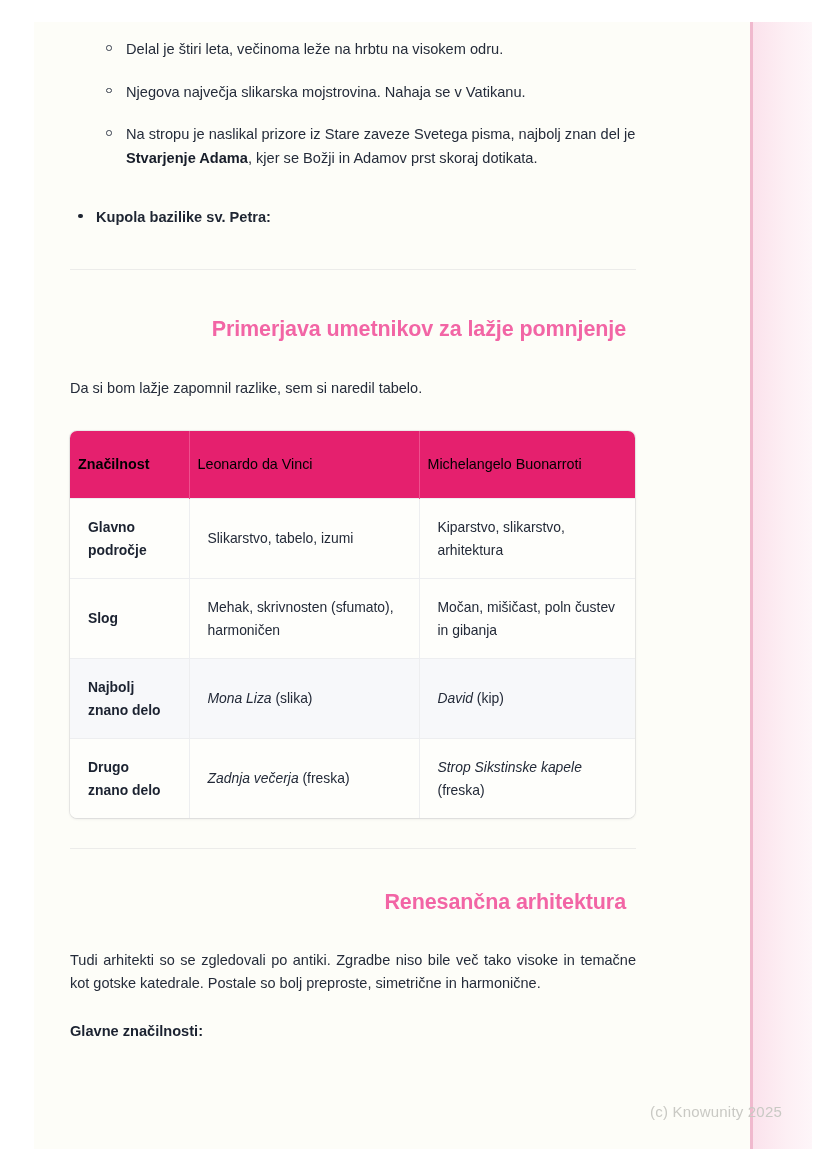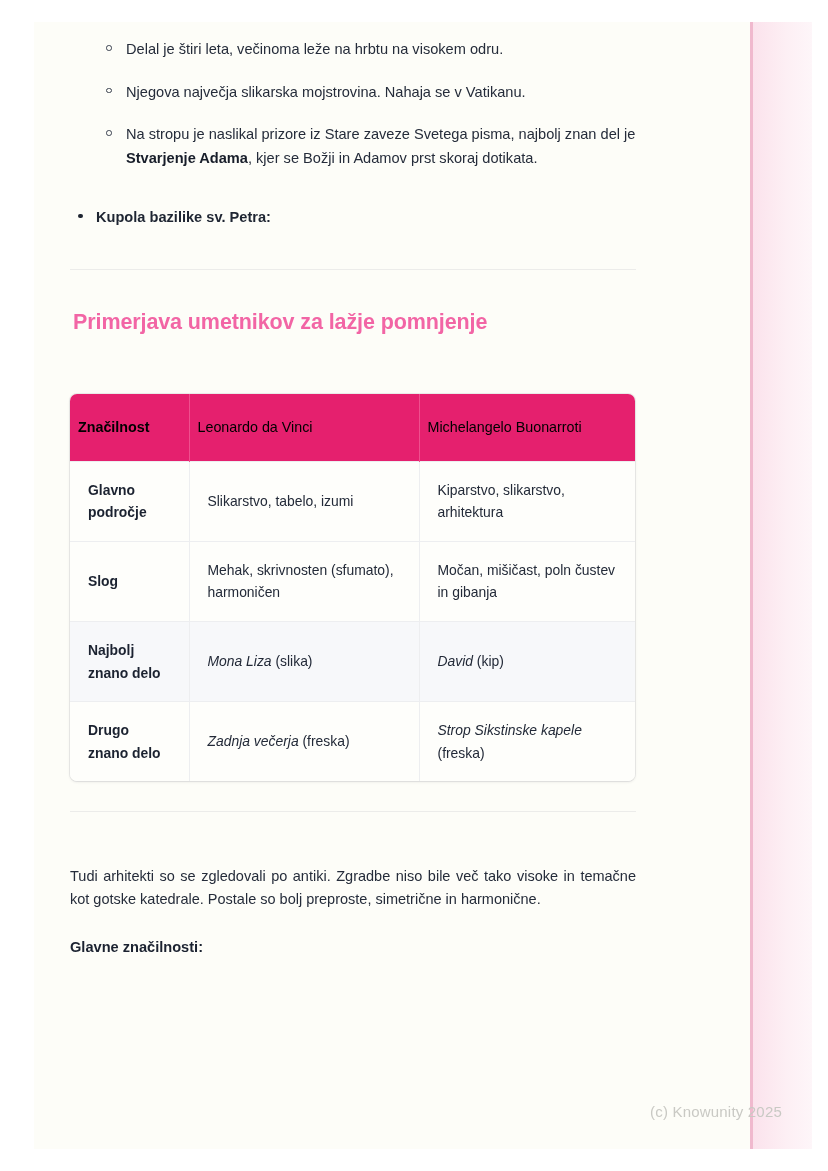--- a/index.html
+++ b/index.html
@@ -120,22 +120,23 @@
     background: #ececea;
     margin: 0;
   }
 
   
   h2.section-title {
     font-size: 21.5px;
     line-height: 1.25;
     font-weight: 700;
     color: #f265a5;
-    margin: 3px;
+    margin: 10px;
     letter-spacing: -0.1px;
+    text-align: right;
   }
 
   p.body-text {
     font-size: 14.5px;
     line-height: 1.6;
     color: #252c3a;
     margin: 0;
   }
   p.justified {
     text-align: justify;
@@ -251,20 +252,21 @@
 
     <div style="height:20px"></div>
 
     <div style="height:13px"></div>
     <div class="divider"></div>
 
     <div style="height:36px"></div>
     <h2 class="section-title">Primerjava umetnikov za lažje pomnjenje</h2>
 
     <div style="height:24px"></div>
+    <p class="body-text">Da si bom lažje zapomnil razlike, sem si naredil tabelo.</p>
 
     <div style="height:31px"></div>
     <div class="table-wrap">
       <table class="cmp">
         <colgroup>
             <col class="c1">
             <col class="c2">
             <col class="c3">
           </colgroup>
         <thead>
@@ -296,20 +298,21 @@
             <td><em>Strop Sikstinske kapele</em><span> (freska)</span></td>
           </tr>
         </tbody>
       </table>
     </div>
 
     <div style="height:30px"></div>
     <div class="divider"></div>
 
     <div style="height:30px"></div>
+    <h2 class="section-title">Renesančna arhitektura</h2>
 
     <div style="height:23px"></div>
     <p class="body-text justified">Tudi arhitekti so se zgledovali po antiki. Zgradbe niso bile več tako visoke in temačne kot gotske katedrale. Postale so bolj preproste, simetrične in harmonične.</p>
 
     <div style="height:25px"></div>
     <p class="lead-bold">Glavne značilnosti:</p>
 
   </div>
 
   <div class="watermark">(c) Knowunity 2025</div>

